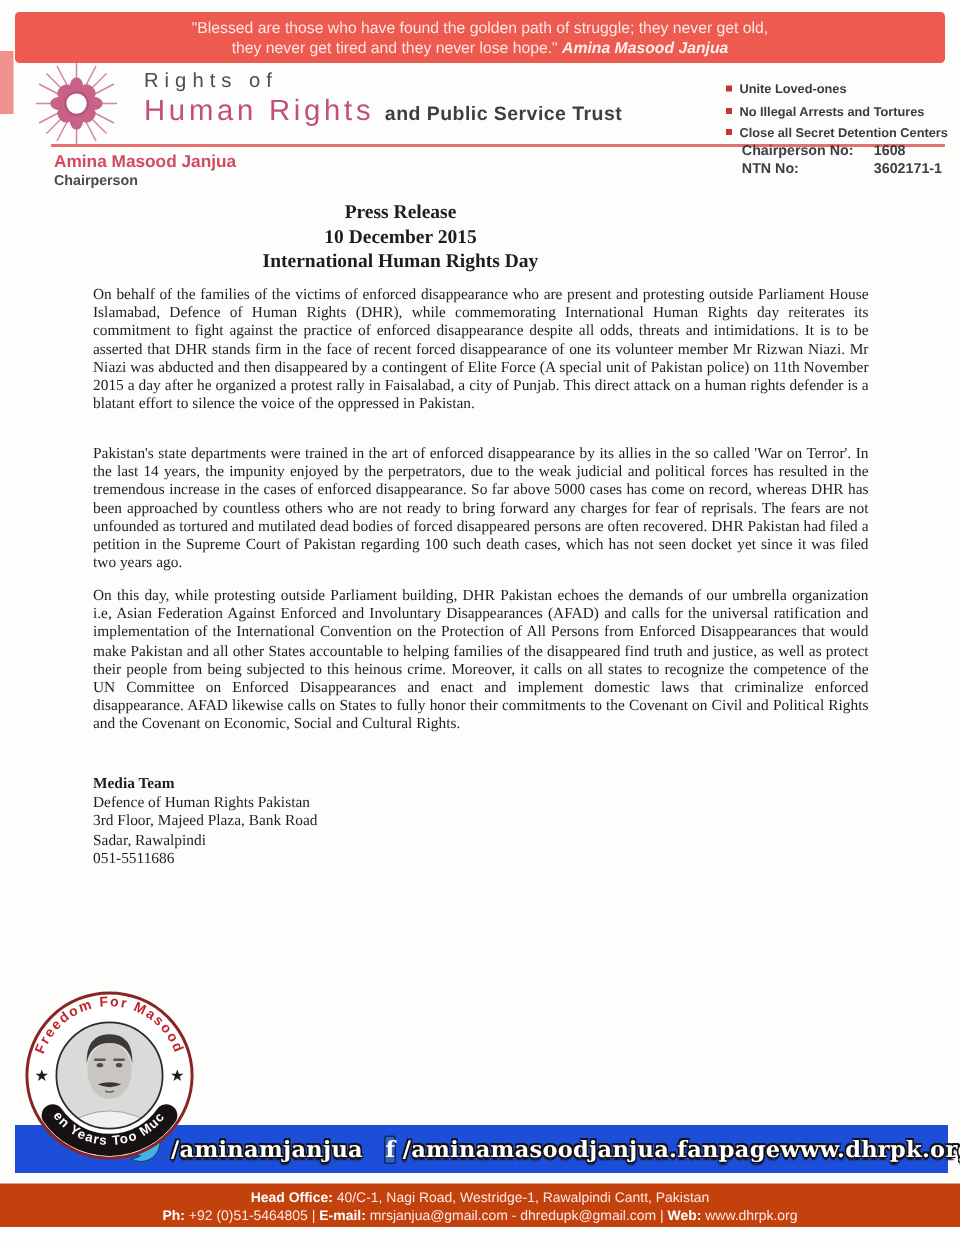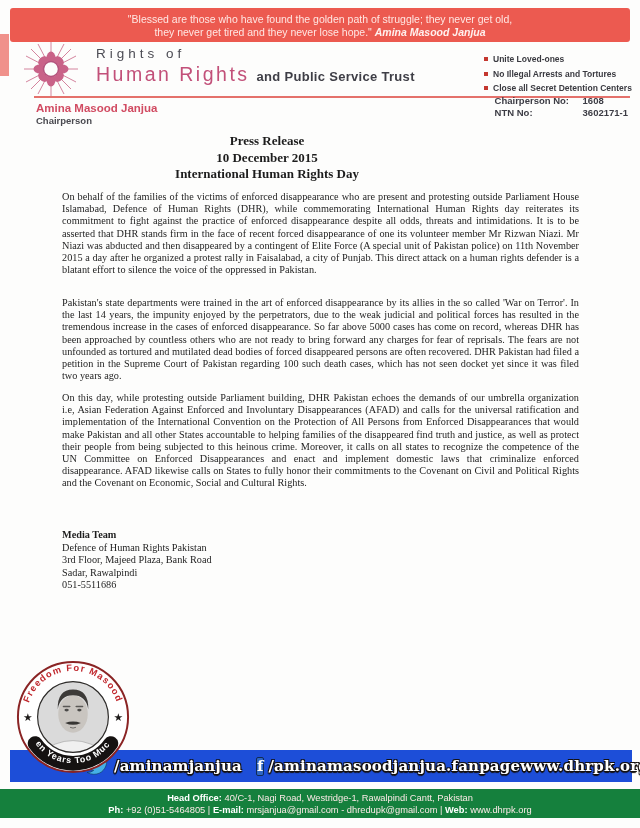--- a/index.html
+++ b/index.html
@@ -34,39 +34,39 @@
   .reg-row .lbl{min-width:88px;}
 
   
   .doc-title{position:absolute;top:133px;left:0;width:534px;text-align:center;font-weight:bold;
              font-size:13px;line-height:16.5px;color:#1d1d1d;}
   .para{position:absolute;left:62px;width:517px;font-size:10.25px;line-height:12.2px;text-align:justify;
         color:#1e1e1e;margin:0;}
   .p1{top:191px;}
   .p2{top:297px;}
   .p3{top:392px;}
-  .media{position:absolute;top:517px;left:62px;font-size:10.25px;line-height:12.6px;color:#1e1e1e;margin-top:12px;}
+  .media{position:absolute;top:517px;left:62px;font-size:10.25px;line-height:12.6px;color:#1e1e1e;}
   .media .name{font-weight:bold;}
 
   
   .stamp{position:absolute;top:658px;left:14px;width:118px;height:118px;z-index:3;}
 
   
   .social-bar{position:absolute;top:750px;left:10px;width:622px;height:32px;background:#1d4ed8;
               display:flex;align-items:center;box-sizing:border-box;padding-left:76px;z-index:2;}
   .social-text{font-family:"DejaVu Serif",serif;font-weight:bold;color:#fff;font-size:15px;letter-spacing:.2px;
                text-shadow:-1px -1px 0 #14100f,1px -1px 0 #14100f,-1px 1px 0 #14100f,1px 1px 0 #14100f,0 2px 1px #14100f;}
   .tw-icon{margin-right:4px;display:flex;}
   .fb-icon{width:17px;height:17px;background:#2f66c4;border:1px solid #102a55;border-radius:2px;margin:0 4px 0 14px;
            color:#fff;font-family:"DejaVu Serif",serif;font-weight:bold;font-size:15px;line-height:16px;
            text-align:center;}
   .website{margin-left:auto;margin-right:14px;}
 
   
-  .footer-band{position:absolute;top:789px;left:0;width:640px;height:29px;background:#15803d;
+  .footer-band{position:absolute;top:789px;left:0;width:640px;height:29px;background:#c2410c;
                font-family:"Liberation Sans",sans-serif;color:#fce9e7;font-size:9.3px;line-height:12px;
                text-align:center;padding-top:3px;box-sizing:border-box;}
   .footer-band b{color:#ffffff;}
 </style>
 </head>
 <body>
 
 <div class="page">
 
   <div class="banner">

